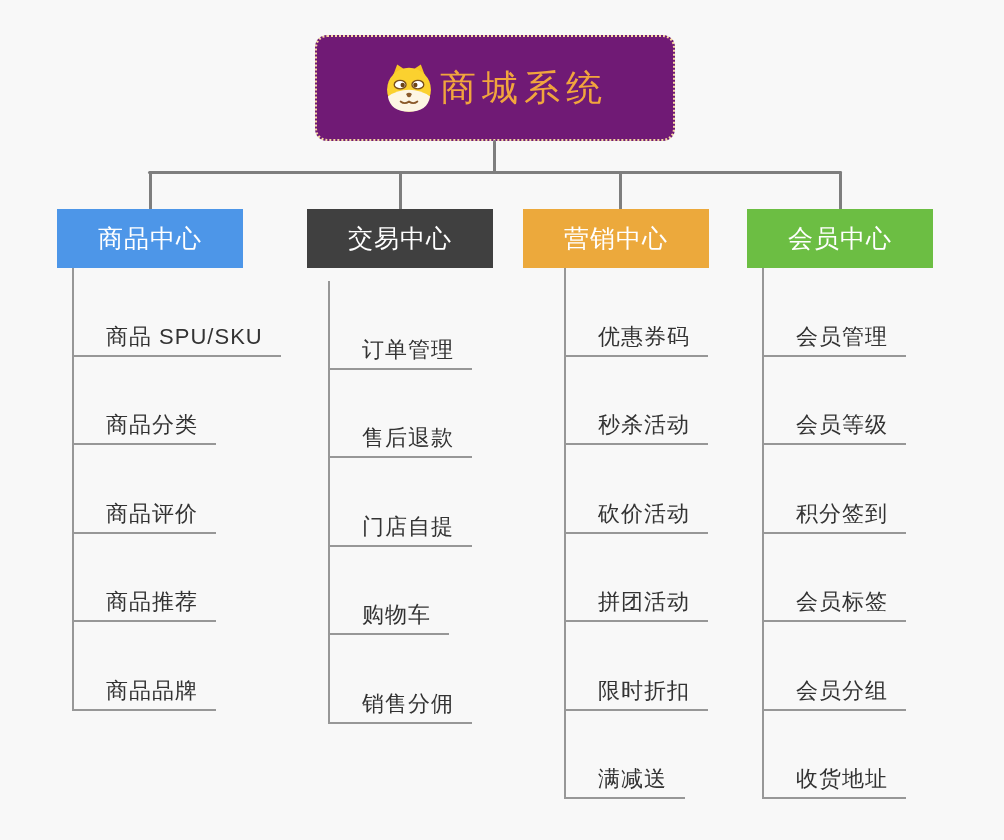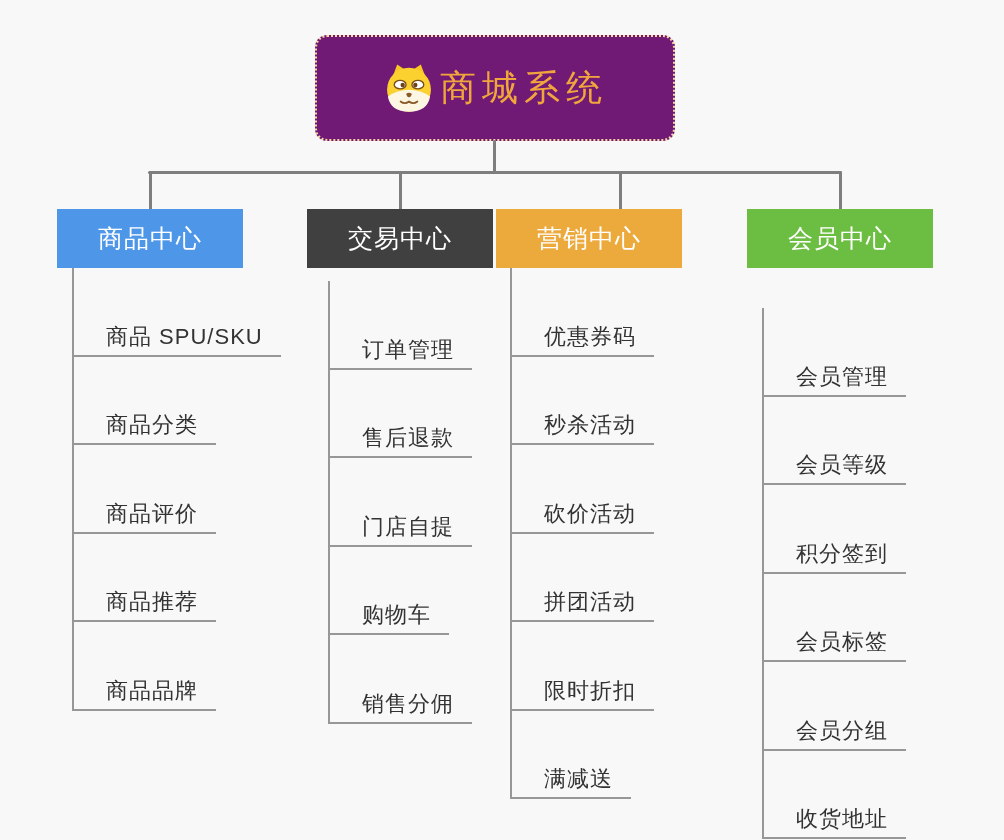--- a/index.html
+++ b/index.html
@@ -127,24 +127,24 @@
           <span>门店自提</span>
         </div>
         <div class="leaf">
           <span>购物车</span>
         </div>
         <div class="leaf">
           <span>销售分佣</span>
         </div>
       </div>
       <div class="connector drop" style="left: 618.5px;"></div>
-      <div class="branch-node" style="left: 496px; background: rgb(236, 169, 60);">
+      <div class="branch-node" style="left: 523px; background: rgb(236, 169, 60);">
         <span>营销中心</span>
       </div>
-      <div class="leaves" style="left: 510px;">
+      <div class="leaves" style="left: 564px;">
         <div class="leaf">
           <span>优惠券码</span>
         </div>
         <div class="leaf">
           <span>秒杀活动</span>
         </div>
         <div class="leaf">
           <span>砍价活动</span>
         </div>
         <div class="leaf">
@@ -154,21 +154,21 @@
           <span>限时折扣</span>
         </div>
         <div class="leaf">
           <span>满减送</span>
         </div>
       </div>
       <div class="connector drop" style="left: 838.5px;"></div>
       <div class="branch-node" style="left: 747px; background: rgb(108, 190, 67); text-align: right;">
         <span>会员中心</span>
       </div>
-      <div class="leaves" style="left: 762px; margin-top: 40px;">
+      <div class="leaves" style="left: 762px;">
         <div class="leaf">
           <span>会员管理</span>
         </div>
         <div class="leaf">
           <span>会员等级</span>
         </div>
         <div class="leaf">
           <span>积分签到</span>
         </div>
         <div class="leaf">

